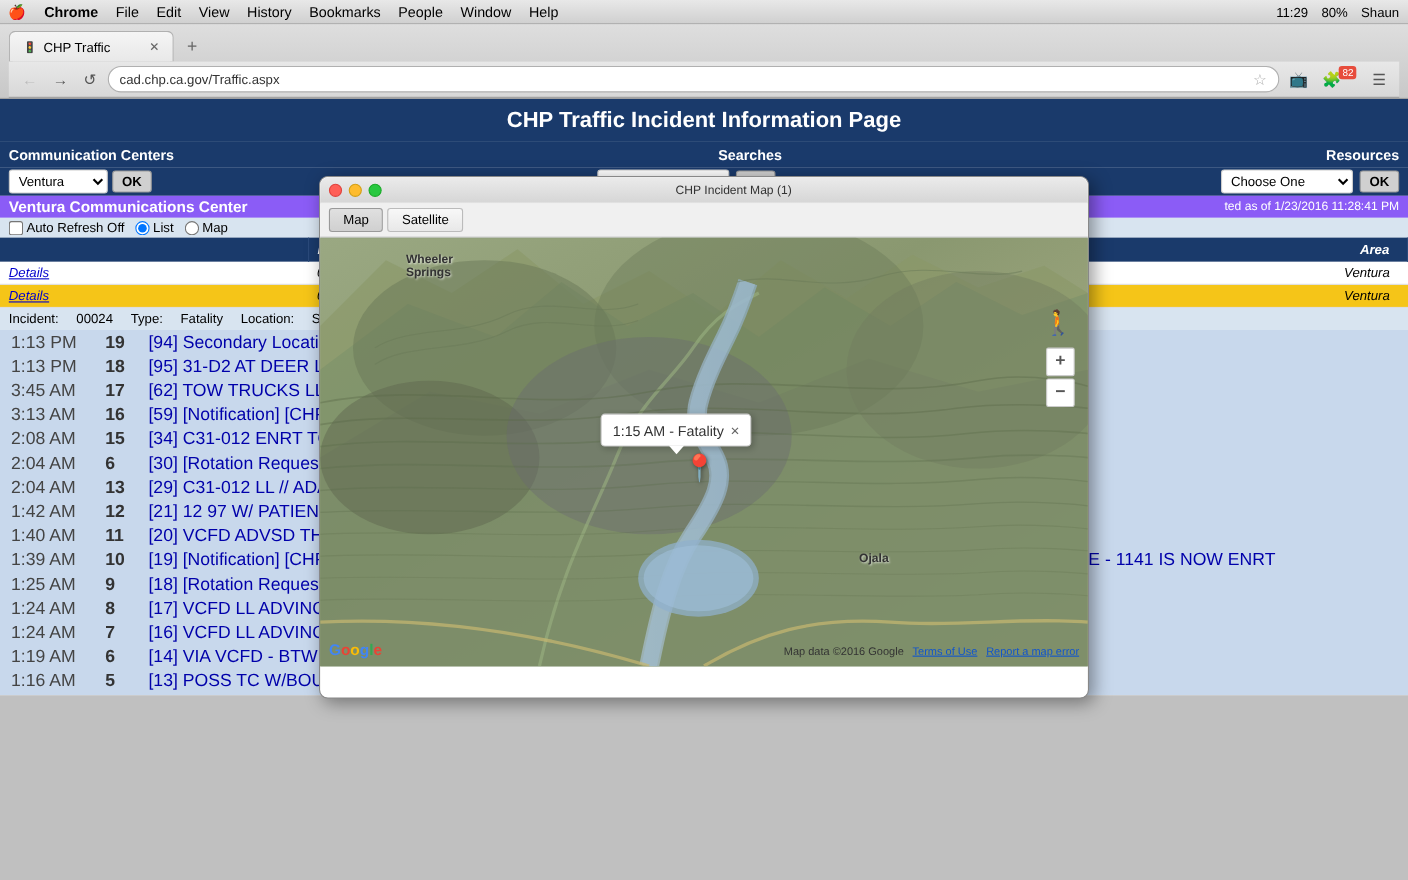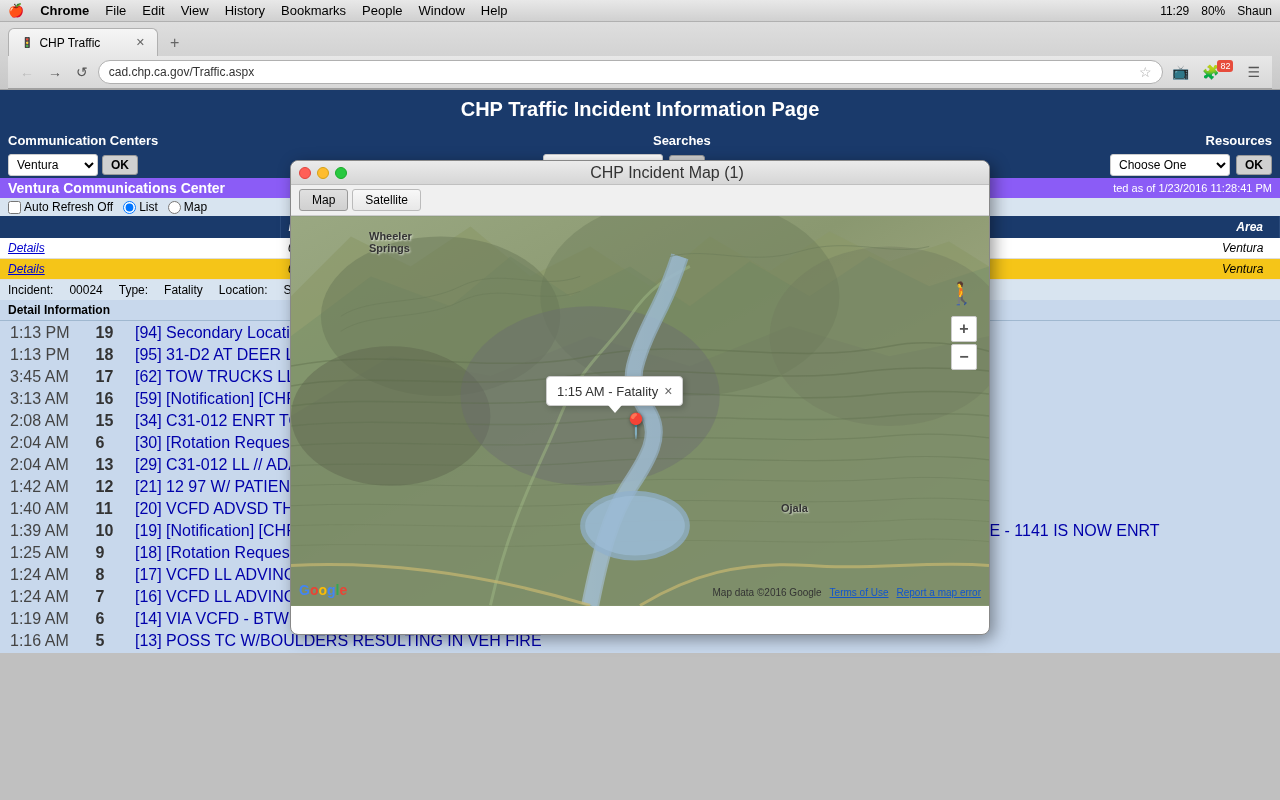--- a/index.html
+++ b/index.html
@@ -252,21 +252,21 @@
       border-radius: 50%;
       margin-right: 6px;
       cursor: pointer;
     }
     .window-btn.close { background: #ff5f57; border: 1px solid #e0443e; }
     .window-btn.minimize { background: #febc2e; border: 1px solid #d4a017; }
     .window-btn.maximize { background: #28c840; border: 1px solid #1aab29; }
     .window-title {
       flex: 1;
       text-align: center;
-      font-size: 16px;
+      font-size: 11px;
       color: #333;
       font-weight: 500;
     }
     .map-toolbar {
       background: #f0f0f0;
       padding: 4px 8px;
       display: flex;
       gap: 4px;
       border-bottom: 1px solid #ccc;
     }
@@ -557,23 +557,20 @@
   <div class="incident-info-row">
     <span>Incident:</span>
     <span>00024</span>
     <span>Type:</span>
     <span>Fatality</span>
     <span>Location:</span>
     <span>S</span>
   </div>
 
   <div class="detail-info-section">
-    <div class="detail-info-header">
-      <span>Detail Information</span>
-    </div>
     <table class="detail-info-table">
       <tbody id="detail-rows-tbody">
           <tr>
       <td>1:13 PM</td>
       <td>19</td>
       <td>[94] Secondary Location for 31-D</td>
     </tr>
           <tr>
       <td>1:13 PM</td>
       <td>18</td>

